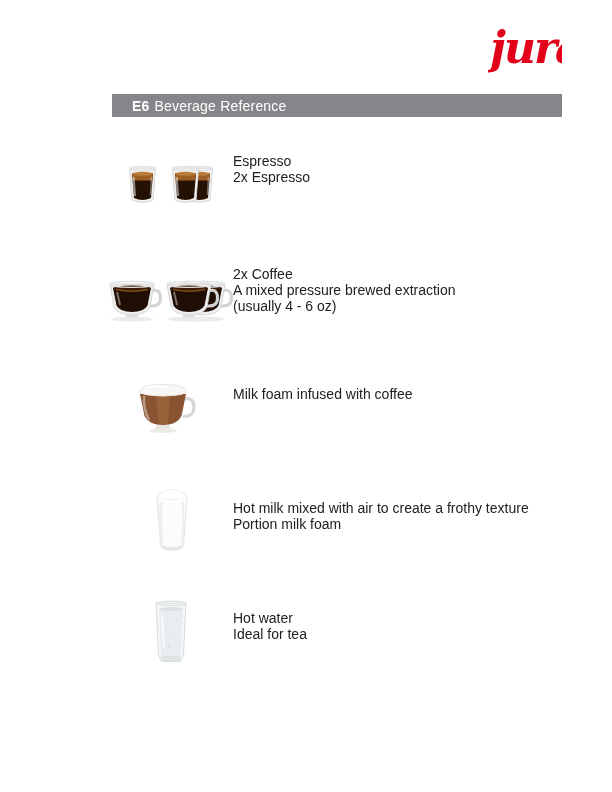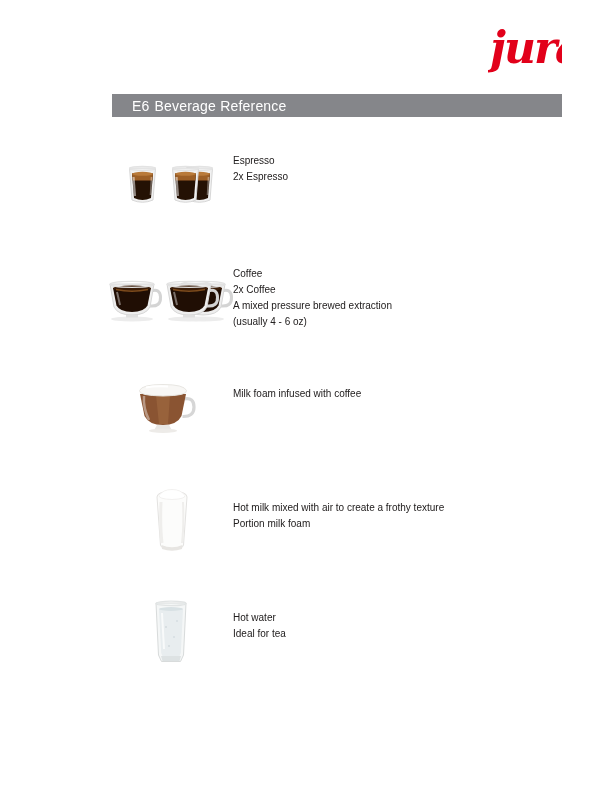--- a/index.html
+++ b/index.html
@@ -21,21 +21,21 @@
     position: absolute;
     left: 62px; top: 94px;
     width: 490px; height: 23px;
     background: #85868a;
     color: #ffffff;
     display: flex; align-items: center;
     padding-left: 20px;
     font-size: 14px;
     letter-spacing: 0.2px;
   }
-  .header-bar .model { font-weight: normal; margin-right: 5px; }
+  .header-bar .model { font-weight: bold; margin-right: 5px; }
 
   
   .row { position: absolute; left: 0; width: 612px; }
   .row1 { top: 153px; }
   .row2 { top: 266px; }
   .row3 { top: 386px; }
   .row4 { top: 500px; }
   .row5 { top: 610px; }
 
   .img { position: absolute; }
@@ -43,21 +43,21 @@
   .esp-double  { left: 119px; top: 12px; }
   .cof-single  { left: 57px;  top: 12px; }
   .cof-double  { left: 114px; top: 12px; }
   .cap-img     { left: 84px;  top: -4px; }
   .milk-img    { left: 100px; top: -12px; }
   .water-img   { left: 101px; top: -11px; }
 
   .text {
     position: absolute;
     left: 183px; top: 0;
-    font-size: 10px;
+    font-size: 14px;
     line-height: 16px;
     color: #232020;
     white-space: nowrap;
   }
 </style>
 </head>
 <body>
 
 <div class="page">
 
@@ -142,21 +142,20 @@
           <path d="M6 10 L44 10 L40.5 27.5 Q37 34 25 34 Q13 34 9.5 27.5 Z" fill="#200e04"></path>
           <ellipse cx="25" cy="10.2" rx="19" ry="2.8" fill="#3a1c08"></ellipse>
           <path d="M9 11.5 Q25 15 41 11.5" stroke="#7c4a1c" stroke-width="1.4" fill="none"></path>
           <ellipse cx="25" cy="6.3" rx="22" ry="3" fill="none" stroke="#e2e2e2" stroke-width="1.3"></ellipse>
           <path d="M19 37 h12 v2.5 h-12 Z" fill="#e0e0e0"></path>
           <path d="M10 14 L13 27" stroke="rgba(255,255,255,0.4)" stroke-width="2" fill="none"></path>
         </g>
       </svg>
     </div>
     <div class="text">
-      <div>Coffee</div>
       <div>2x Coffee</div>
       <div>A mixed pressure brewed extraction</div>
       <div>(usually 4 - 6 oz)</div>
     </div>
   </div>
 
   <div class="row row3">
     <div class="img cap-img">
       <svg width="64" height="52" viewBox="0 0 64 52">
         <path d="M50 17 q10 -2 10 8 q0 10 -11.5 9.5" fill="none" stroke="#d6d6d6" stroke-width="3.2"></path>

